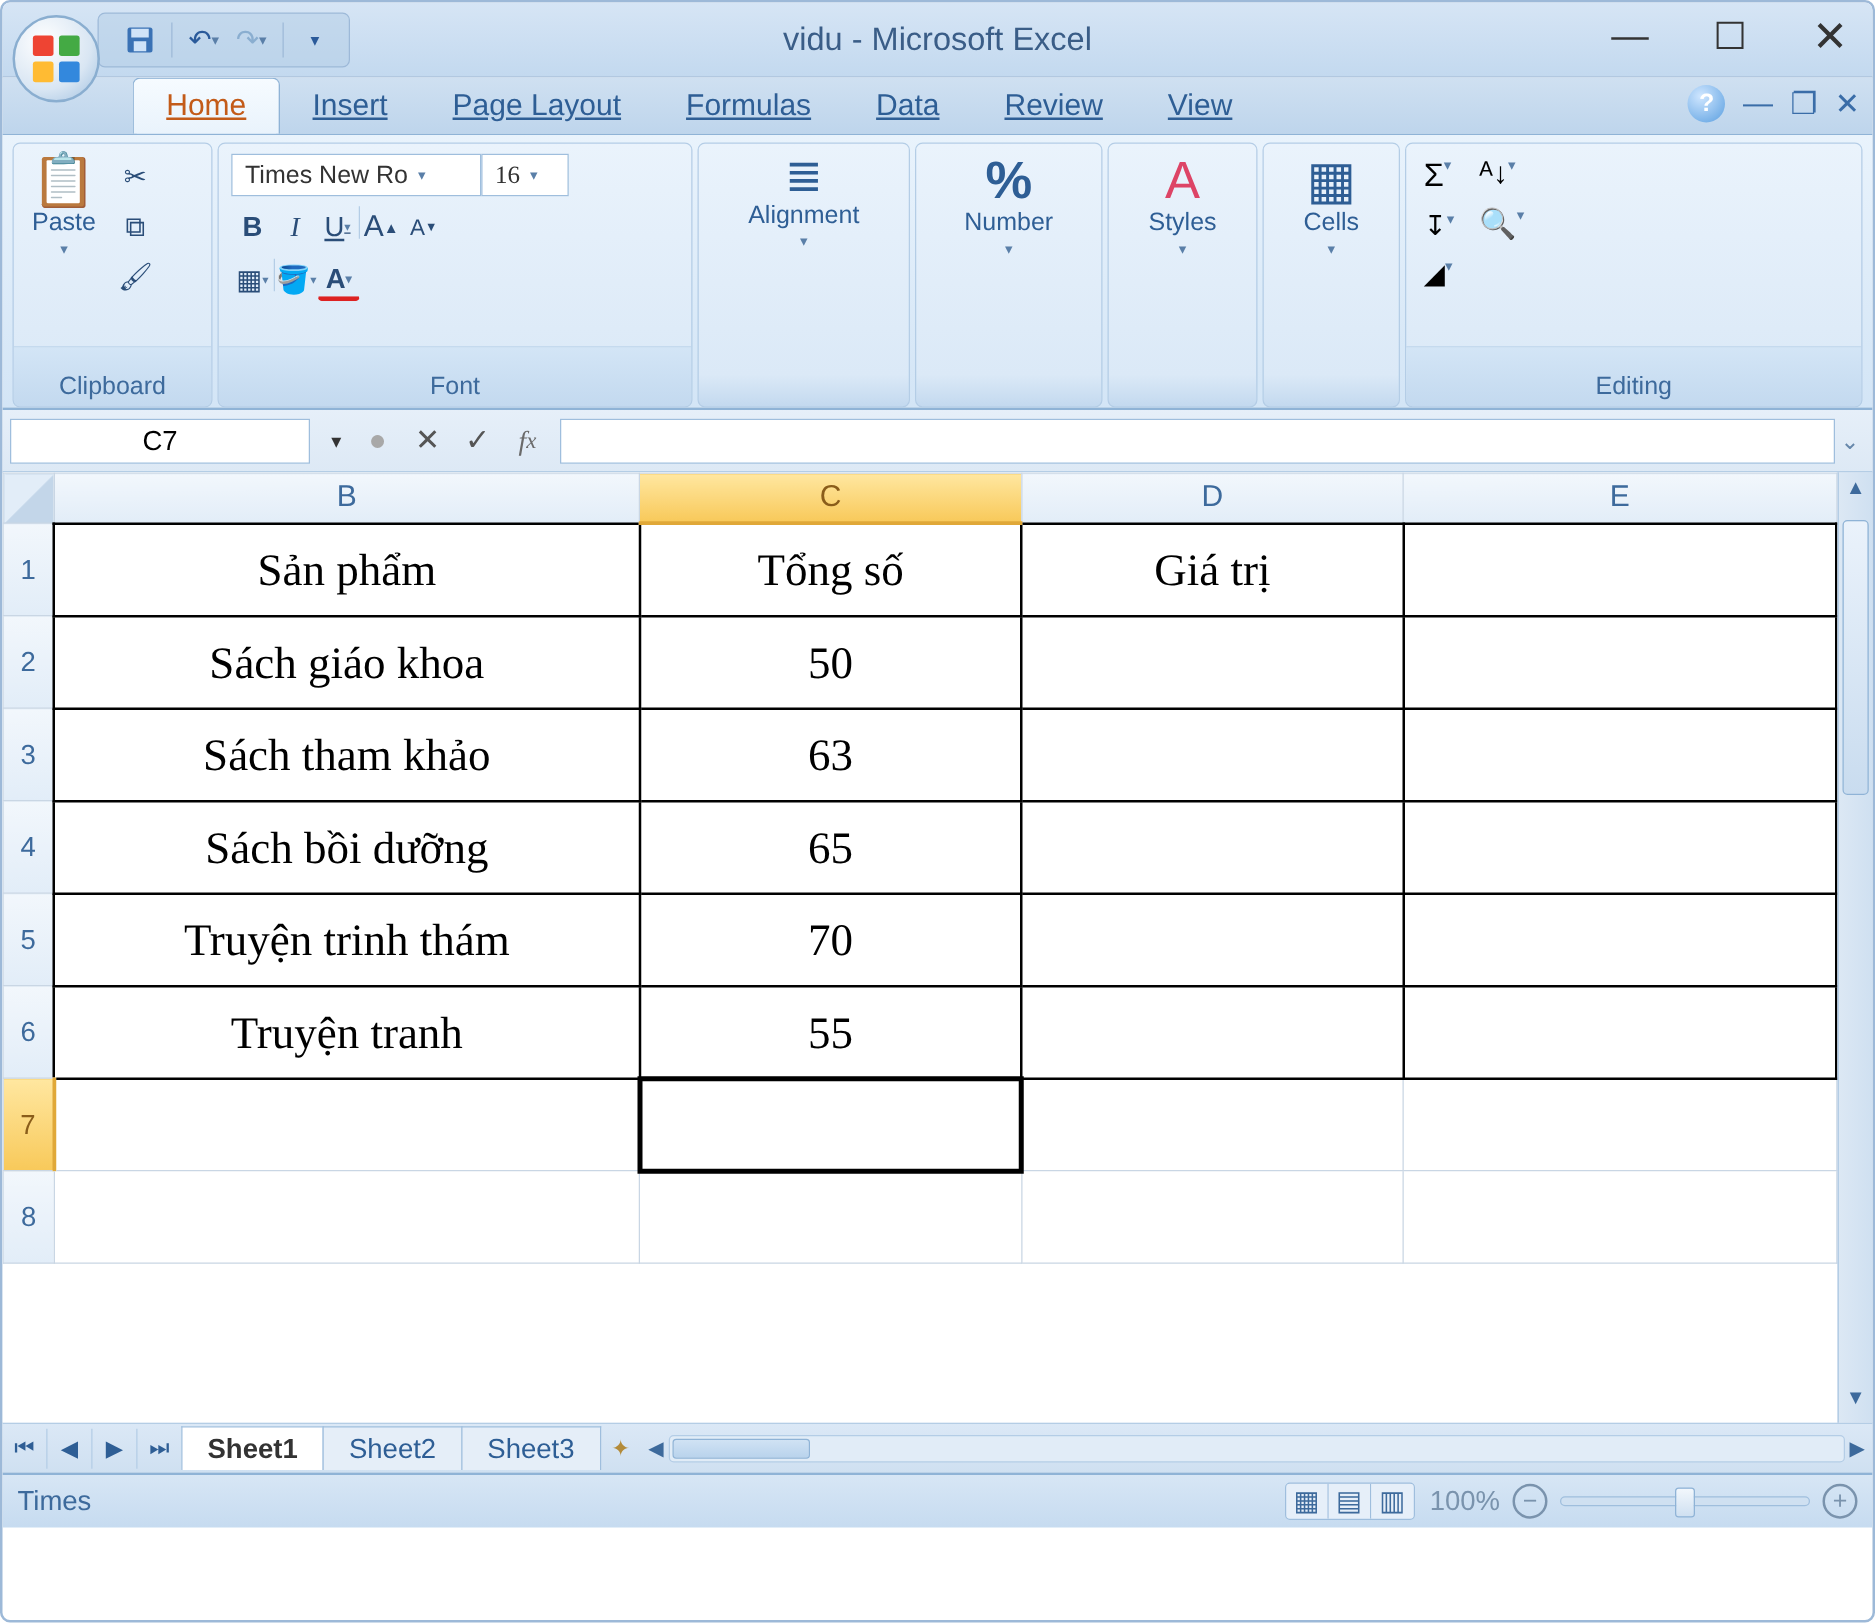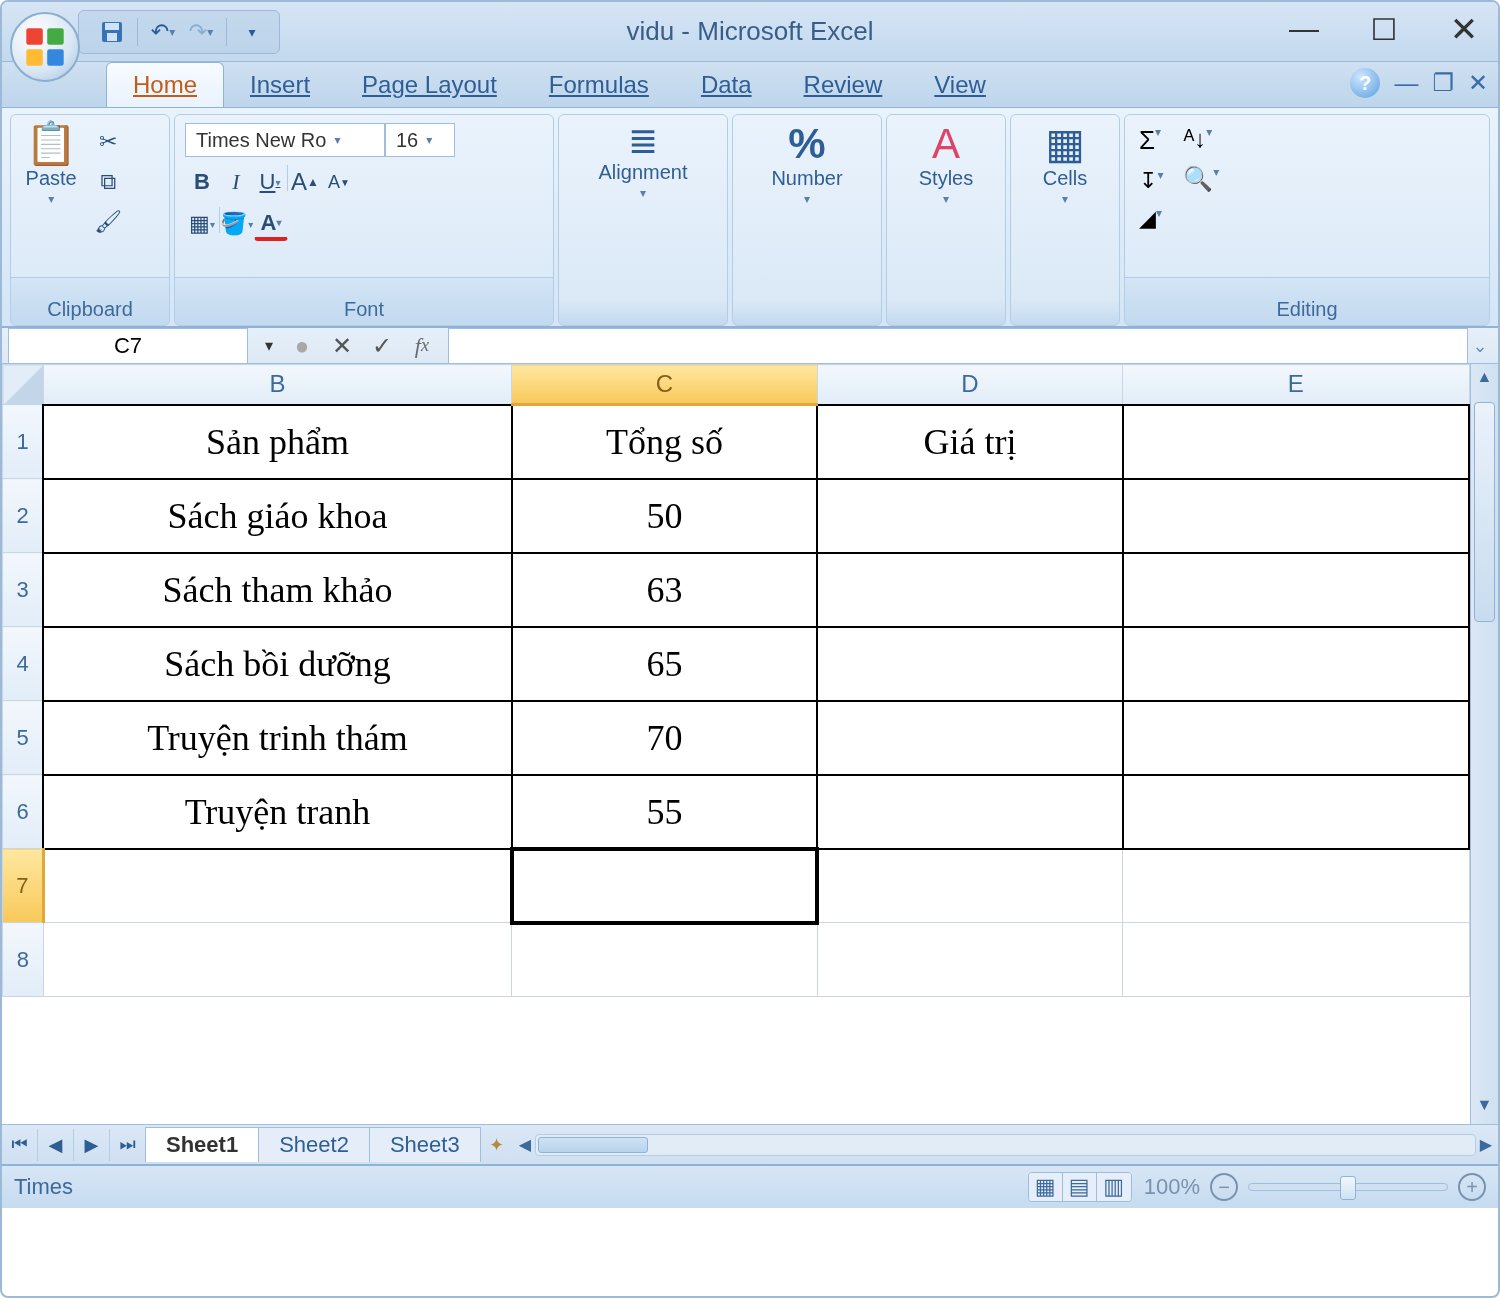--- a/index.html
+++ b/index.html
@@ -105,25 +105,25 @@
   .vbtn { display:flex; flex-direction:column; align-items:center; gap:2px; padding:4px 6px; font-size:20px; color:#2e5e95;}
   .vbtn .glyph{font-size:42px; line-height:1;}
   .drop-tri{font-size:12px;color:#5a7fa8;}
   .hstack{display:flex;align-items:flex-start;gap:0;}
   .vstack{display:flex;flex-direction:column;gap:6px;}
   .combo {
     background:#fff;border:1px solid #9fbedd;height:34px;display:flex;align-items:center;
     padding:0 6px 0 10px;font-size:20px;color:#333;gap:8px;
   }
   .combo.font{width:200px;}
-  .combo.size{width:70px;}
+  .combo.size{width:70px;font-family:Liberation Serif, serif;}
   .rb-btn{width:34px;height:34px;border:1px solid transparent;border-radius:4px;display:flex;align-items:center;justify-content:center;font-size:22px;color:#2a4d78;}
   .underline-red{border-bottom:4px solid #d22;}
   .namebox-row{
-    height:36px;display:flex;align-items:center;
+    height:50px;display:flex;align-items:center;
     background:linear-gradient(#e6eff9,#dde9f5);
     border-bottom:1px solid #9fbedd;
     padding:0 6px;
   }
   .namebox{width:240px;height:36px;background:#fff;border:1px solid #9fbedd;text-align:center;font-size:22px;padding-top:4px;margin-right:8px;}
   .nb-drop{width:26px;font-size:16px;color:#333;text-align:center;}
   .fbar-btn{width:40px;height:36px;display:flex;align-items:center;justify-content:center;color:#555;font-size:24px;}
   .fx{font-style:italic;font-family:"Times New Roman",serif;color:#6a6a6a;font-size:22px;}
   .formula-input{flex:1;height:36px;background:#fff;border:1px solid #9fbedd;margin-left:6px;}
   .expand-bar{width:24px;text-align:center;color:#6788ab;font-size:18px;}

